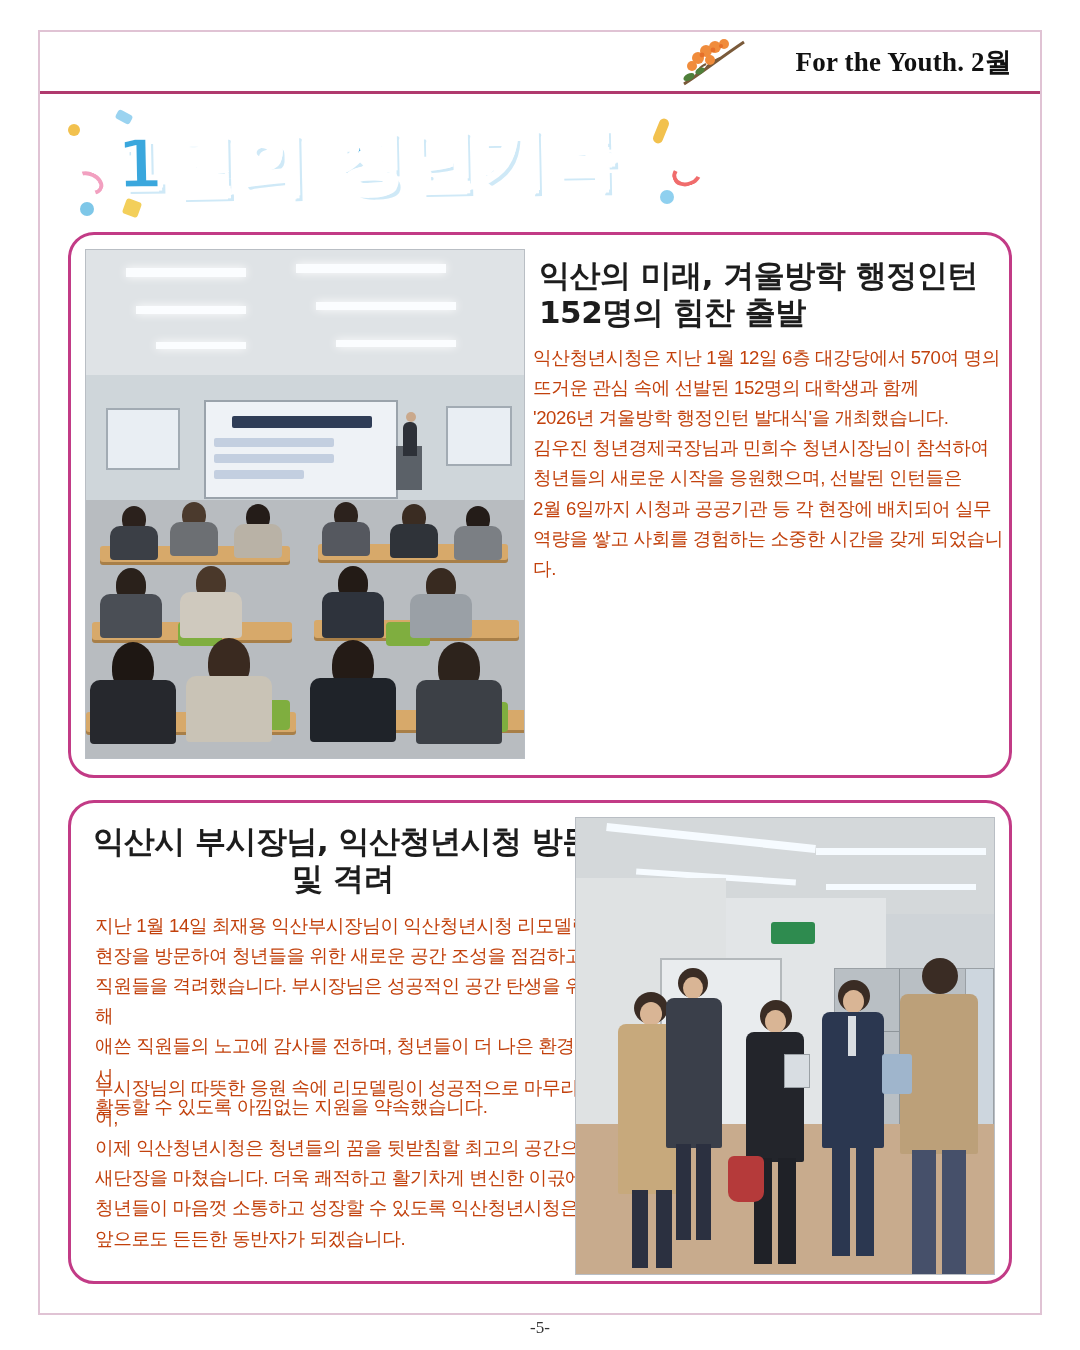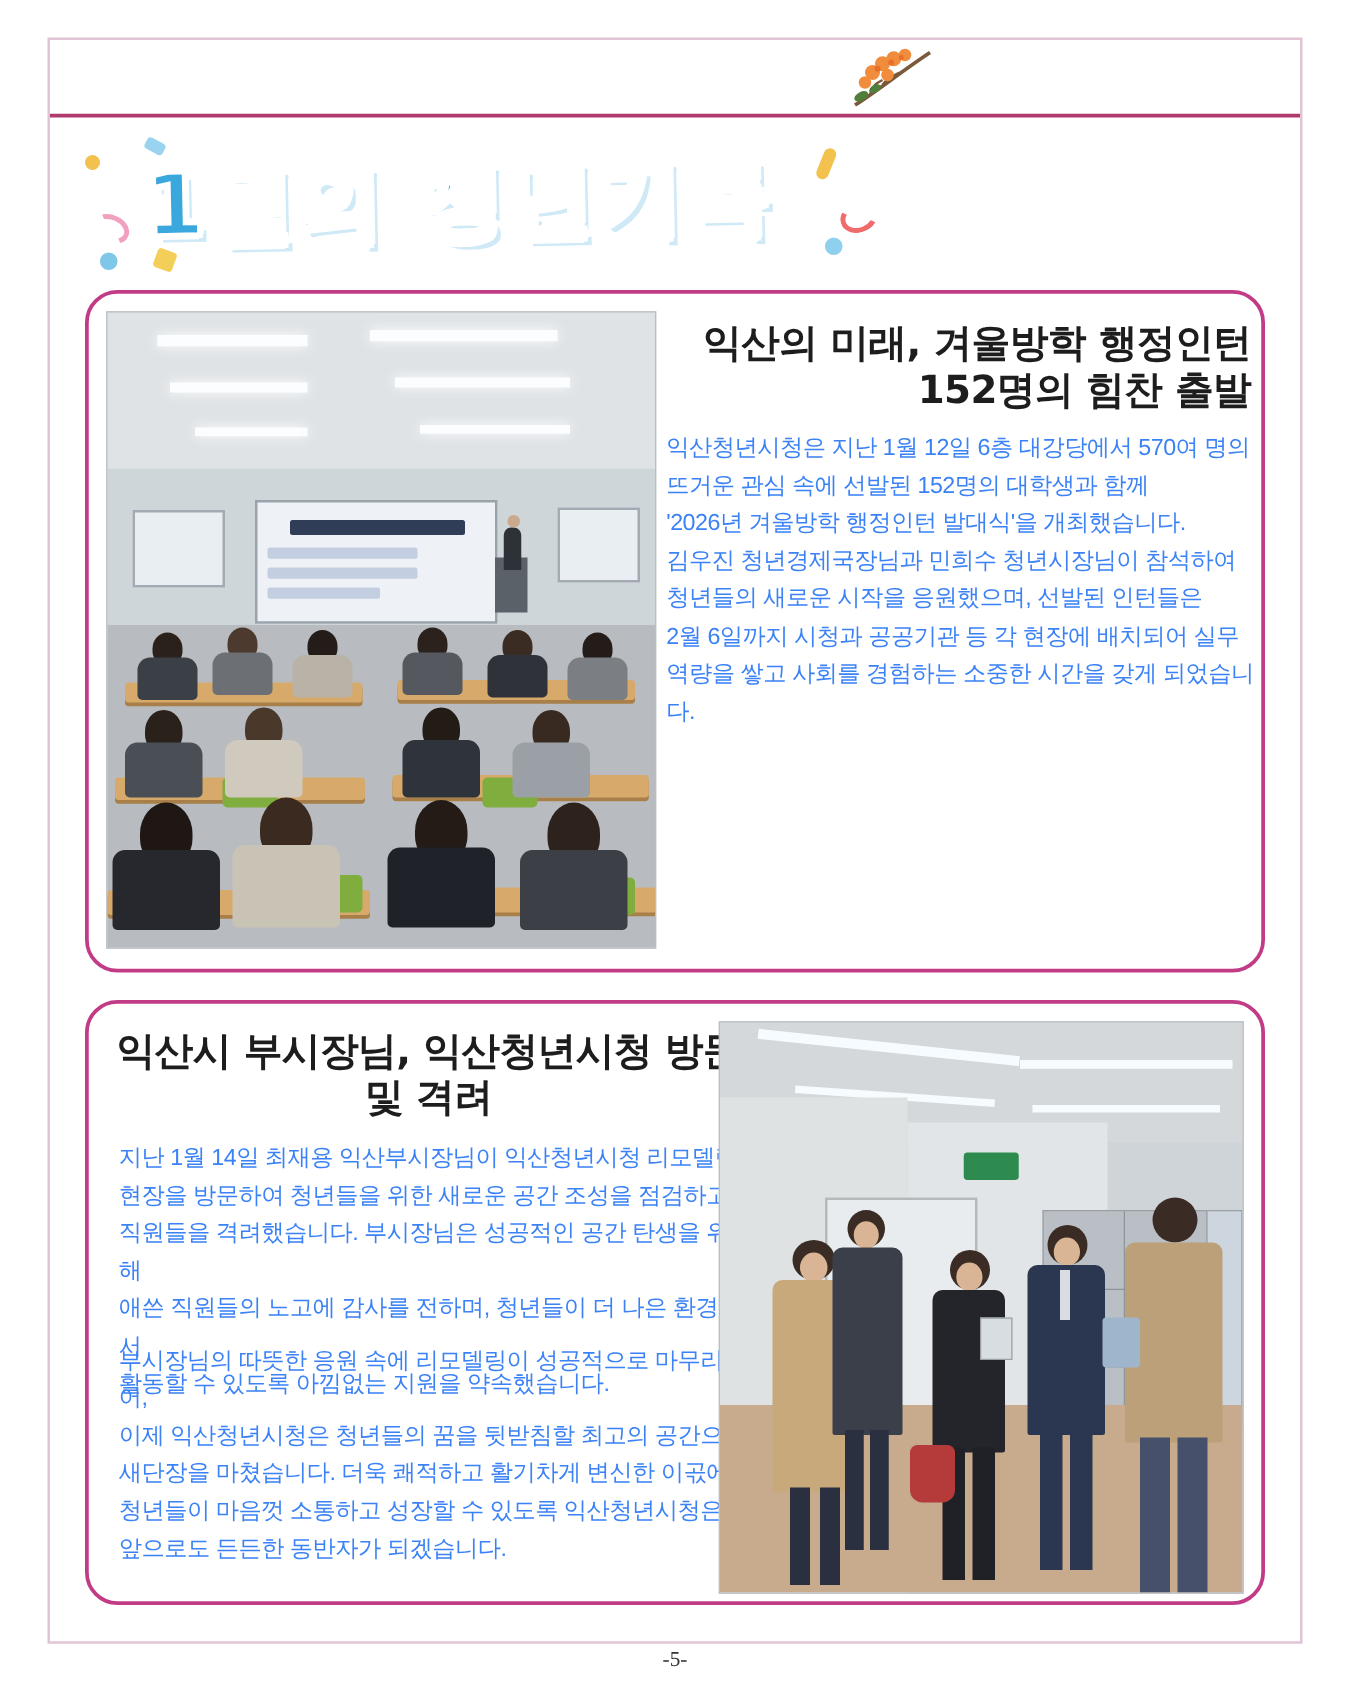--- a/index.html
+++ b/index.html
@@ -120,33 +120,33 @@
   .art-head {
     font-size: 31px;
     font-weight: bold;
     color: #1d1d1d;
     line-height: 1.2;
     letter-spacing: -0.5px;
     font-family: "DejaVu Sans", sans-serif;
   }
   .art-body {
     font-size: 18.6px;
-    color: #3b82f6;
+    color: #c2410c;
     line-height: 1.62;
     letter-spacing: -0.4px;
     white-space: pre-line;
     font-family: "Liberation Sans", sans-serif;
   }
 
   #art1-head {
     position: absolute;
     left: 468px;
     top: 22px;
     width: 462px;
-    text-align: right;
+    text-align: left;
   }
   #art1-p1 {
     position: absolute;
     left: 462px;
     top: 108px;
     width: 470px;
   }
   #art1-p2 {
     position: absolute;
     left: 462px;
@@ -243,20 +243,21 @@
       <g fill="#e6702a">
         <circle cx="22" cy="17" r="2.4"></circle>
           <circle cx="33" cy="12" r="2.4"></circle>
         <circle cx="41" cy="8" r="2"></circle>
       </g>
       <g fill="#4f7f3a">
         <ellipse cx="9" cy="39" rx="6" ry="3.4" transform="rotate(-28 9 39)"></ellipse>
         <ellipse cx="20" cy="33" rx="5" ry="3" transform="rotate(-28 20 33)"></ellipse>
       </g>
     </svg>
+    <div class="header-title">For the Youth. 2월</div>
   </div>
 
   <div class="title-row">
     <span class="confetti c1"></span>
     <span class="confetti c2"></span>
     <span class="confetti c3"></span>
     <span class="confetti c4"></span>
     <span class="confetti c5"></span>
     <span class="confetti c6"></span>
     <span class="confetti c7"></span>

